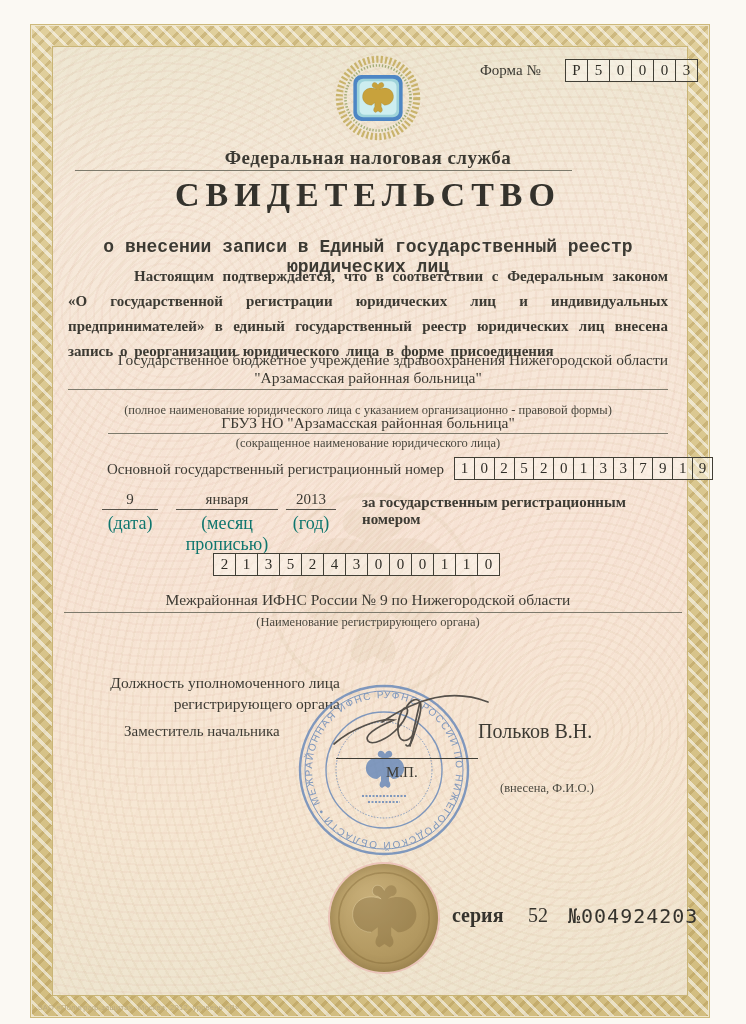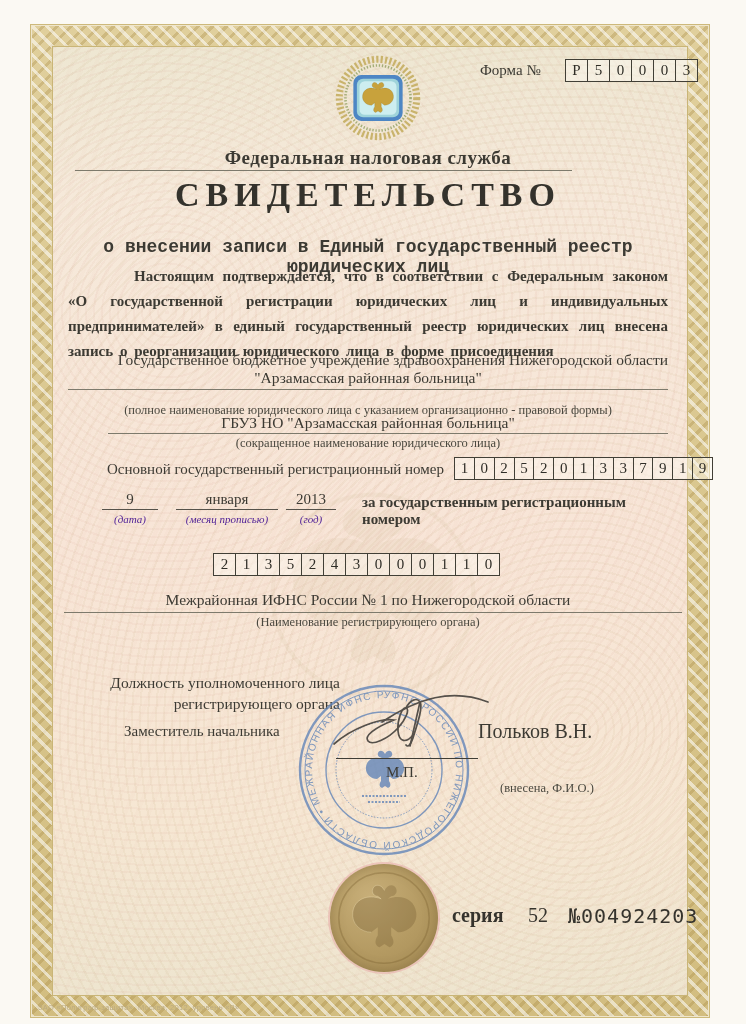--- a/index.html
+++ b/index.html
@@ -33,21 +33,21 @@
   .rule{position:absolute;height:1px;background:#7d7a6c;}
   .b{font-weight:bold;}
   .caption{font-size:12.5px;color:#4a483f;}
   .cells{position:absolute;display:flex;}
   .cells span{
     display:block;border:1px solid #413f36;margin-left:-1px;
     text-align:center;font-size:15px;line-height:21px;height:21px;
     background:rgba(253,251,245,0.45);color:#2f2d27;
   }
   .field{position:absolute;text-align:center;border-bottom:1px solid #55524a;font-size:15px;line-height:19px;}
-  .fieldcap{position:absolute;text-align:center;font-size:11px;color:#4c1d95;font-style:italic;}
+  .fieldcap{position:absolute;text-align:center;font-size:18px;color:#0f766e;}
   .watermark{opacity:0.06;}
   .goldseal{
     position:absolute;border-radius:50%;
     background:radial-gradient(circle at 36% 30%, #c7ae78 0%, #b49a62 55%, #a48a54 100%);
     box-shadow:0 0 0 2px rgba(232,166,166,0.5), inset 0 0 14px rgba(90,70,30,0.35);
   }
   .imprint{font-family:"Liberation Sans",sans-serif;font-size:7.5px;color:#bcab80;letter-spacing:0.3px;}
   .seriesrow{position:absolute;top:904px;left:0;width:746px;font-size:20px;color:#35332d;}
   .mono{font-family:"DejaVu Sans Mono",monospace;letter-spacing:1px;}
 </style>
@@ -134,21 +134,21 @@
     <span style="width:21px;">4</span>
     <span style="width:21px;">3</span>
     <span style="width:21px;">0</span>
     <span style="width:21px;">0</span>
     <span style="width:21px;">0</span>
     <span style="width:21px;">1</span>
     <span style="width:21px;">1</span>
     <span style="width:21px;">0</span>
   </div>
 
-  <div class="abs center" style="top:591px;font-size:15.5px;">Межрайонная ИФНС России № 1 по Нижегородской области</div>
+  <div class="abs center" style="top:591px;font-size:15.5px;">Межрайонная ИФНС России № 9 по Нижегородской области</div>
   <div class="rule" style="left:64px;top:612px;width:618px;"></div>
   <div class="abs center caption" style="top:615px;">(Наименование регистрирующего органа)</div>
 
   <div class="abs" style="left:110px;top:672px;width:230px;font-size:15.5px;line-height:21px;text-align:right;">Должность уполномоченного лица регистрирующего органа</div>
   <div class="abs" style="left:124px;top:723px;font-size:15px;">Заместитель начальника</div>
 
   <svg class="abs" style="left:296px;top:682px;opacity:0.78;" width="176" height="176" viewBox="0 0 176 176">
     <defs>
         <path id="ringpath" d="M88 16 a72 72 0 1 1 -0.01 0 z"></path>
       </defs>

